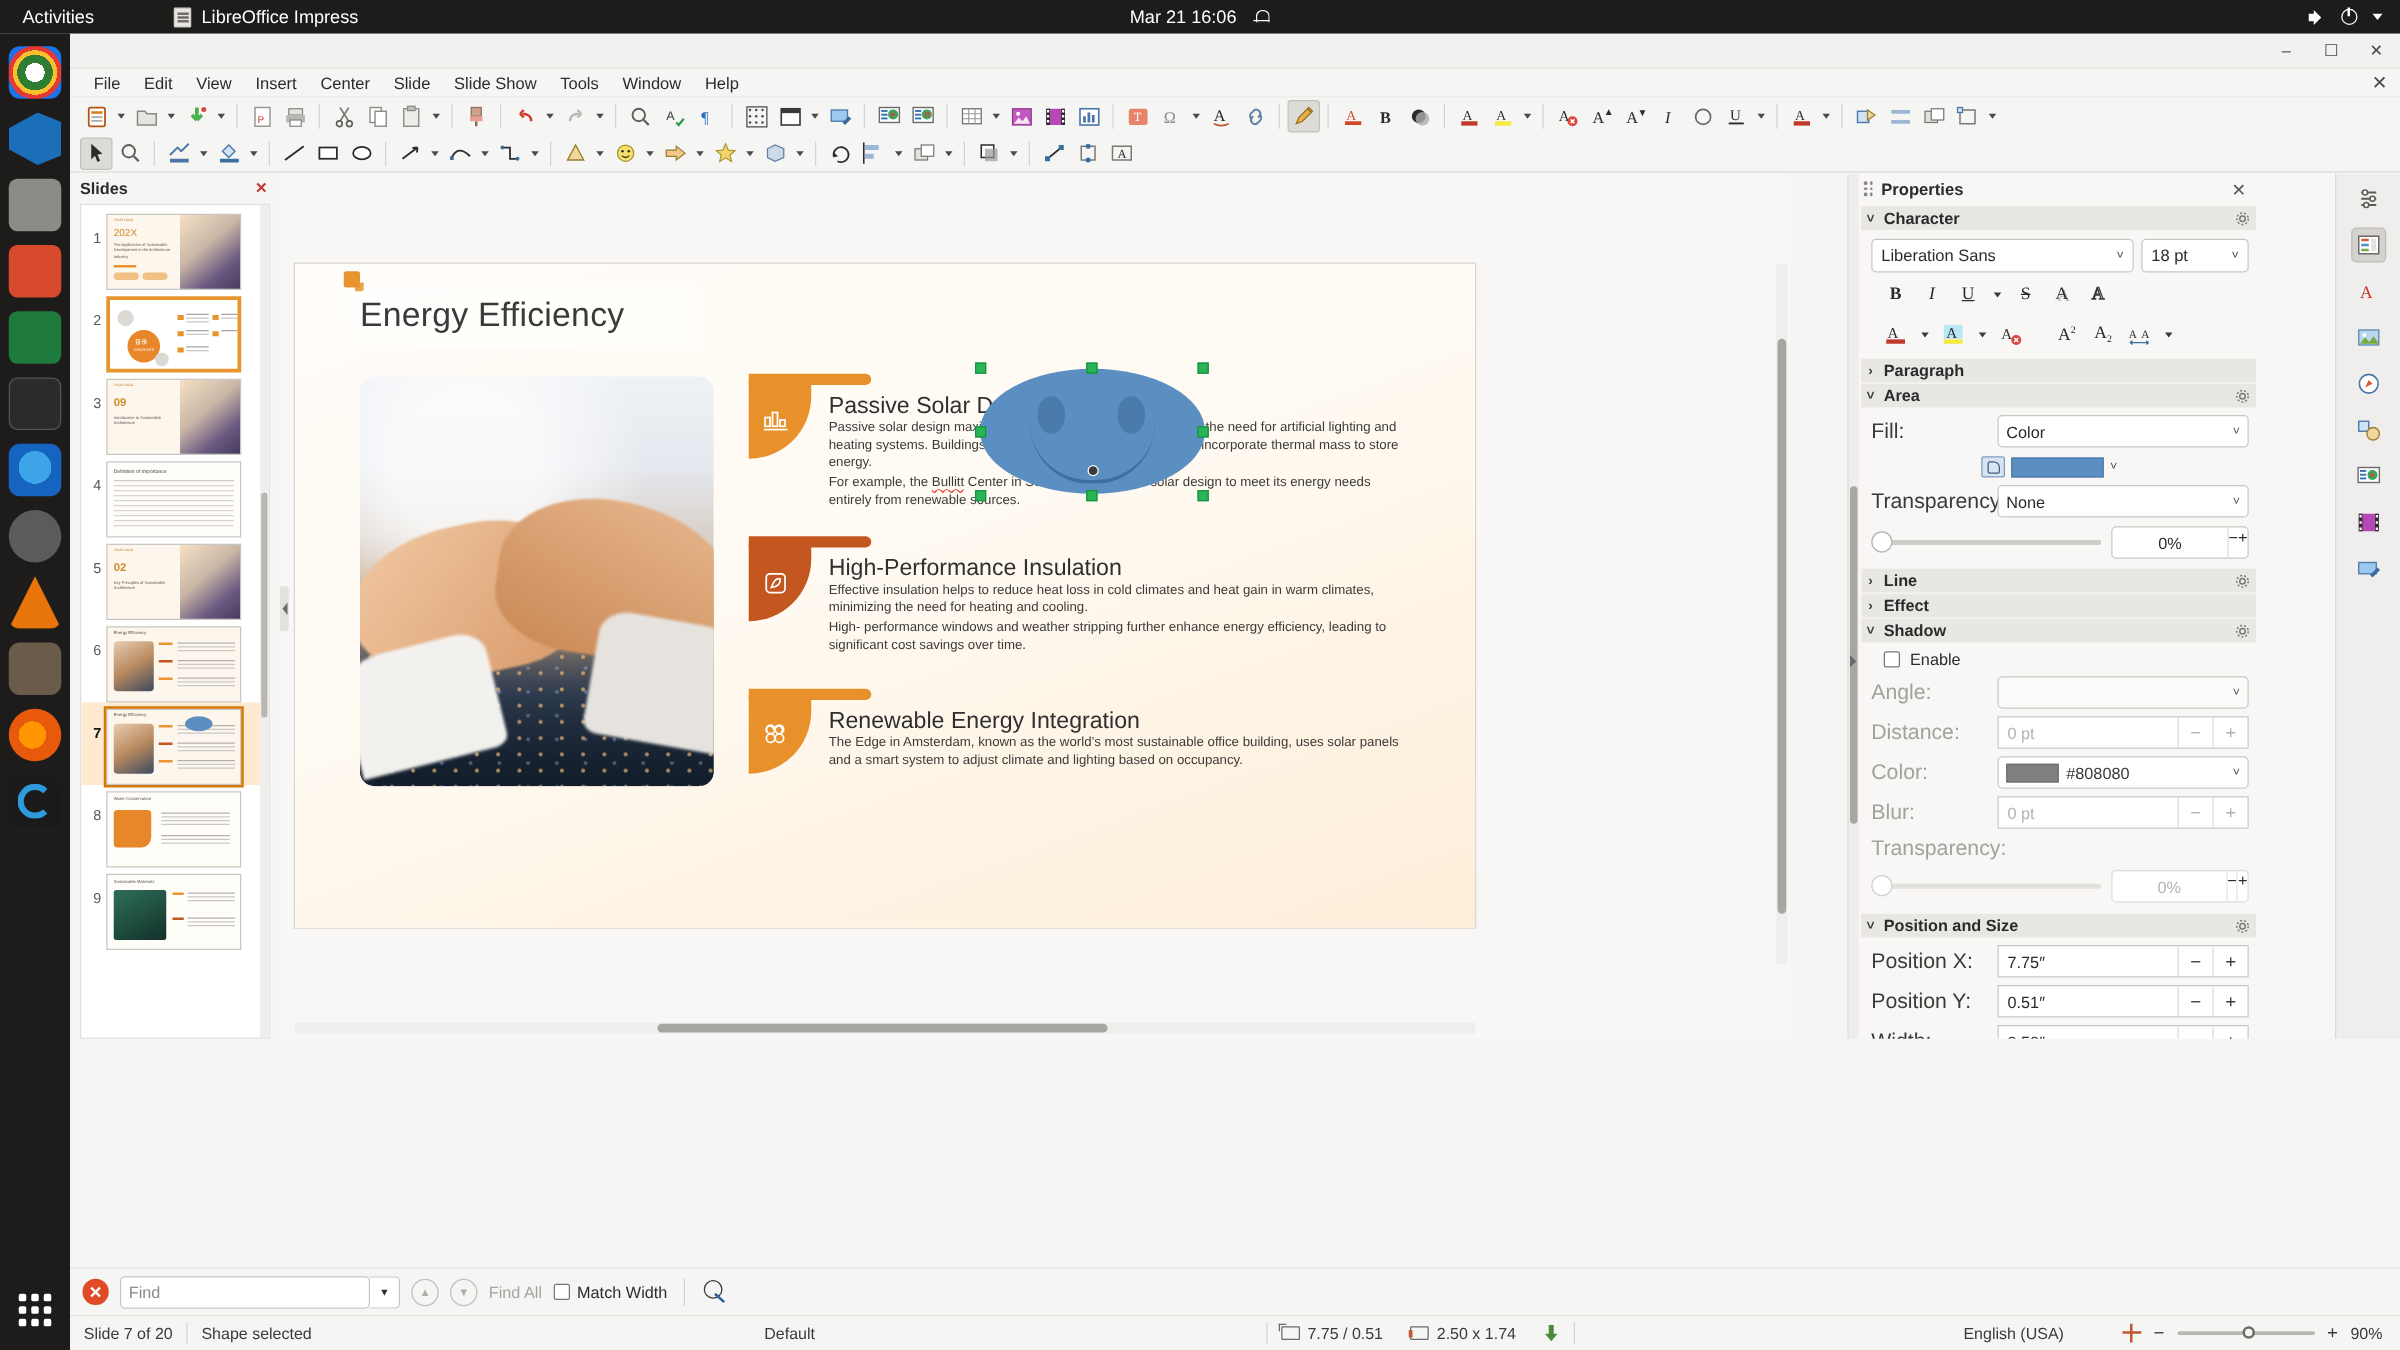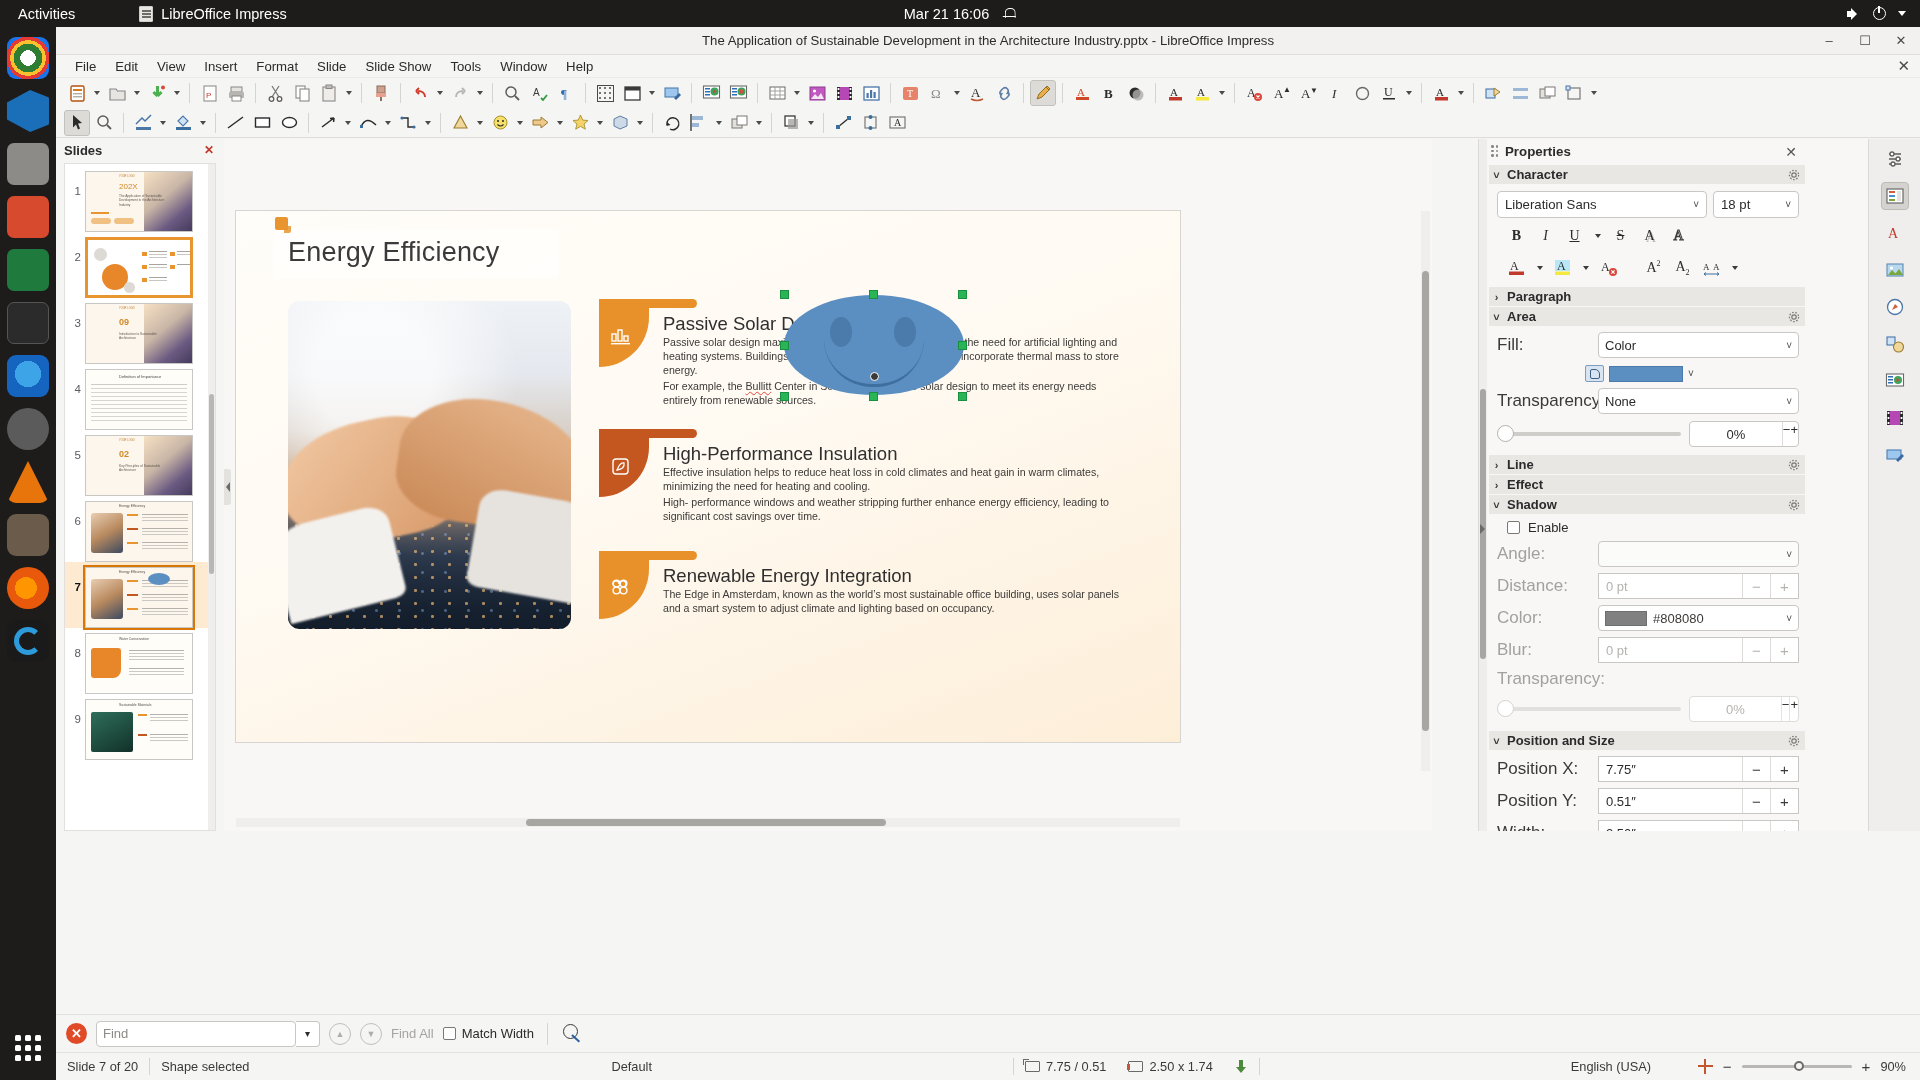--- a/index.html
+++ b/index.html
@@ -98,21 +98,21 @@
     border:1px solid #e2e0dd;
   }
   .slide-item{ display:flex; align-items:flex-start; gap:4px; padding:5px 2px 0 2px; }
   .slide-num{ width:14px; text-align:right; font-size:11.5px; color:#5a5a5a; padding-top:14px; flex:none;}
   .slide-thumb{
     width:108px; height:61px; background:#fdf6ec; border:1px solid #c9c7c4; position:relative; overflow:hidden; flex:none;
   }
   .slide-item.selected .slide-thumb{ outline:2px solid #d97706; outline-offset:0px; }
   .slide-item.selected{ background:#fdead0; }
   .slide-item.selected .slide-num{ color:#111; font-weight:bold;}
-  .tmini{ position:absolute; font-size:3.2px; color:#5d5a56; line-height:1.35;margin-left:28px; }
+  .tmini{ position:absolute; font-size:3.2px; color:#5d5a56; line-height:1.35; }
   .tband{ position:absolute; background:#e8952f;}
   .tdot{ position:absolute; border-radius:50%;}
   .timg{ position:absolute; border-radius:1px;}
 
   #panelscroll{ position:absolute; right:0px; top:0; width:7px; height:100%; background:#f0eeec;}
   #panelscroll .thumbv{ position:absolute; top:230px; left:1px; width:5px;height:180px; background:#b9b7b4; border-radius:3px;}
 
   
   #workarea{
     position:absolute; left:224px; top:139px; width:1208px; height:692px;
@@ -328,34 +328,33 @@
         <i></i>
         <i></i>
         <i></i>
         <i></i>
         <i></i>
     </div>
   </div>
 </div>
 
 <div id="titlebar">
-  <span>The Application of Sustainable Development in the Architecture Industry.pptx - LibreOffice Impress</span>
   <div class="wbtns">
     <span class="wbtn">–</span>
     <span class="wbtn">☐</span>
     <span class="wbtn">✕</span>
   </div>
 </div>
 
 <div id="menubar">
   <span class="mi">File</span>
   <span class="mi">Edit</span>
   <span class="mi">View</span>
   <span class="mi">Insert</span>
-  <span class="mi">Format</span>
+  <span class="mi">Center</span>
   <span class="mi">Slide</span>
   <span class="mi">Slide Show</span>
   <span class="mi">Tools</span>
   <span class="mi">Window</span>
   <span class="mi">Help</span>
   <span class="closedoc">✕</span>
 </div>
 
 <div class="toolbar" id="toolbar1">
   <div class="tb">

